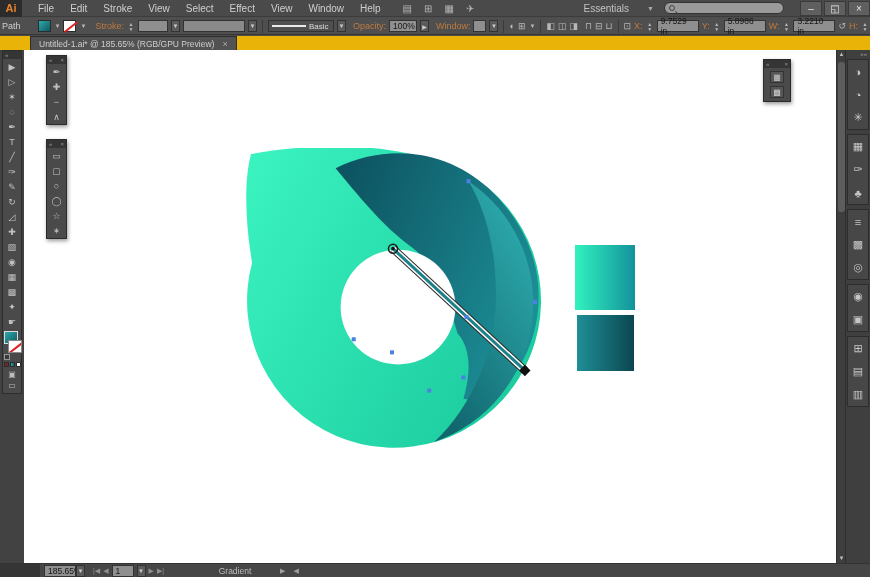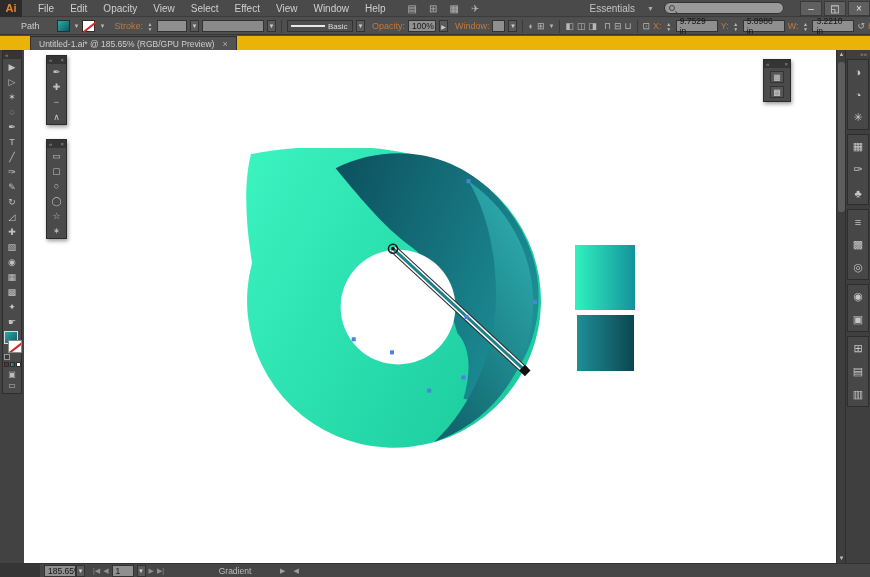--- a/index.html
+++ b/index.html
@@ -10,35 +10,35 @@
   
   .menubar { position:absolute; left:0; top:0; width:870px; height:17px; background:#4a4a4a;
              display:flex; align-items:center; border-bottom:1px solid #3c3c3c; }
   .ai-logo { width:22px; height:17px; background:#2b2b2b; color:#e8832b; font-weight:bold;
              font-size:11px; display:flex; align-items:center; justify-content:center; }
   .menus { display:flex; margin-left:8px; }
   .menu-item { padding:2px 8px; font-size:10px; color:#cfcfcf; cursor:default; }
   .mb-icons { display:flex; margin-left:14px; gap:12px; }
   .mb-icon { font-size:10px; color:#b5b5b5; }
   .spacer { flex:1; }
-  .workspace { font-size:10px; color:#c4c4c4; margin-right:10px; display:flex; align-items:center; gap:12px; }
+  .workspace { font-size:10px; color:#c4c4c4; margin-right:10px; display:flex; align-items:center; gap:18px; }
   .caret { font-size:7px; color:#a8a8a8; }
   .searchbox { width:120px; height:12px; background:#9a9a9a; border-radius:6px; margin-right:14px;
                display:flex; align-items:center; padding:0 4px; border:1px solid #333; }
   .lens { width:6px; height:6px; border:1px solid #444; border-radius:50%; position:relative; flex:none; }
   .lens::after { content:""; position:absolute; width:3px; height:1px; background:#444;
                  transform:rotate(45deg); left:5px; top:6px; }
   .searchbox input { flex:1; min-width:0; border:none; background:transparent; font-size:9px; color:#222; outline:none; }
   .win-controls { display:flex; }
   .win-btn { width:22px; height:15px; background:#5f5f5f; border:1px solid #3a3a3a; color:#e6e6e6;
              font-size:10px; display:flex; align-items:center; justify-content:center; margin-left:2px; }
 
   
   .controlbar { position:absolute; left:0; top:18px; width:870px; height:17px; background:#4f4f4f;
-                border-bottom:1px solid #353535; display:flex; align-items:center; font-size:9px; gap:3px; padding:0 19px; }
+                border-bottom:1px solid #353535; display:flex; align-items:center; font-size:9px; gap:3px; padding:0 0; }
   .cb-label { color:#cfcfcf; }
   .cb-accent { color:#c07a3e; }
   .swatch { width:13px; height:12px; border:1px solid #2c2c2c; position:relative; flex:none; }
   .swatch.none { background:#fff; }
   .swatch.none::after { content:""; position:absolute; left:-1px; top:5px; width:16px; height:2px;
                         background:#d22; transform:rotate(-38deg); }
   .mini-caret { font-size:6px; color:#b5b5b5; margin-left:1px; }
   .stepper { display:flex; flex-direction:column; justify-content:center; width:8px; gap:1px; flex:none; }
   .stepper span { font-size:5px; line-height:4px; color:#bbb; text-align:center; }
   .field { background:#8f8f8f; border:1px solid #333; color:#161616; height:12px;
@@ -105,21 +105,21 @@
 </head>
 <body>
 
 <div class="app">
 
   <div class="menubar">
     <div class="ai-logo">Ai</div>
     <div class="menus" id="menus">
         <div class="menu-item">File</div>
         <div class="menu-item">Edit</div>
-        <div class="menu-item">Opacity</div>
+        <div class="menu-item">Stroke</div>
         <div class="menu-item">View</div>
         <div class="menu-item">Select</div>
         <div class="menu-item">Effect</div>
         <div class="menu-item">View</div>
         <div class="menu-item">Window</div>
         <div class="menu-item">Help</div>
       </div>
     <div class="mb-icons" id="mb-icons">
         <span class="mb-icon">▤</span>
         <span class="mb-icon">⊞</span>

